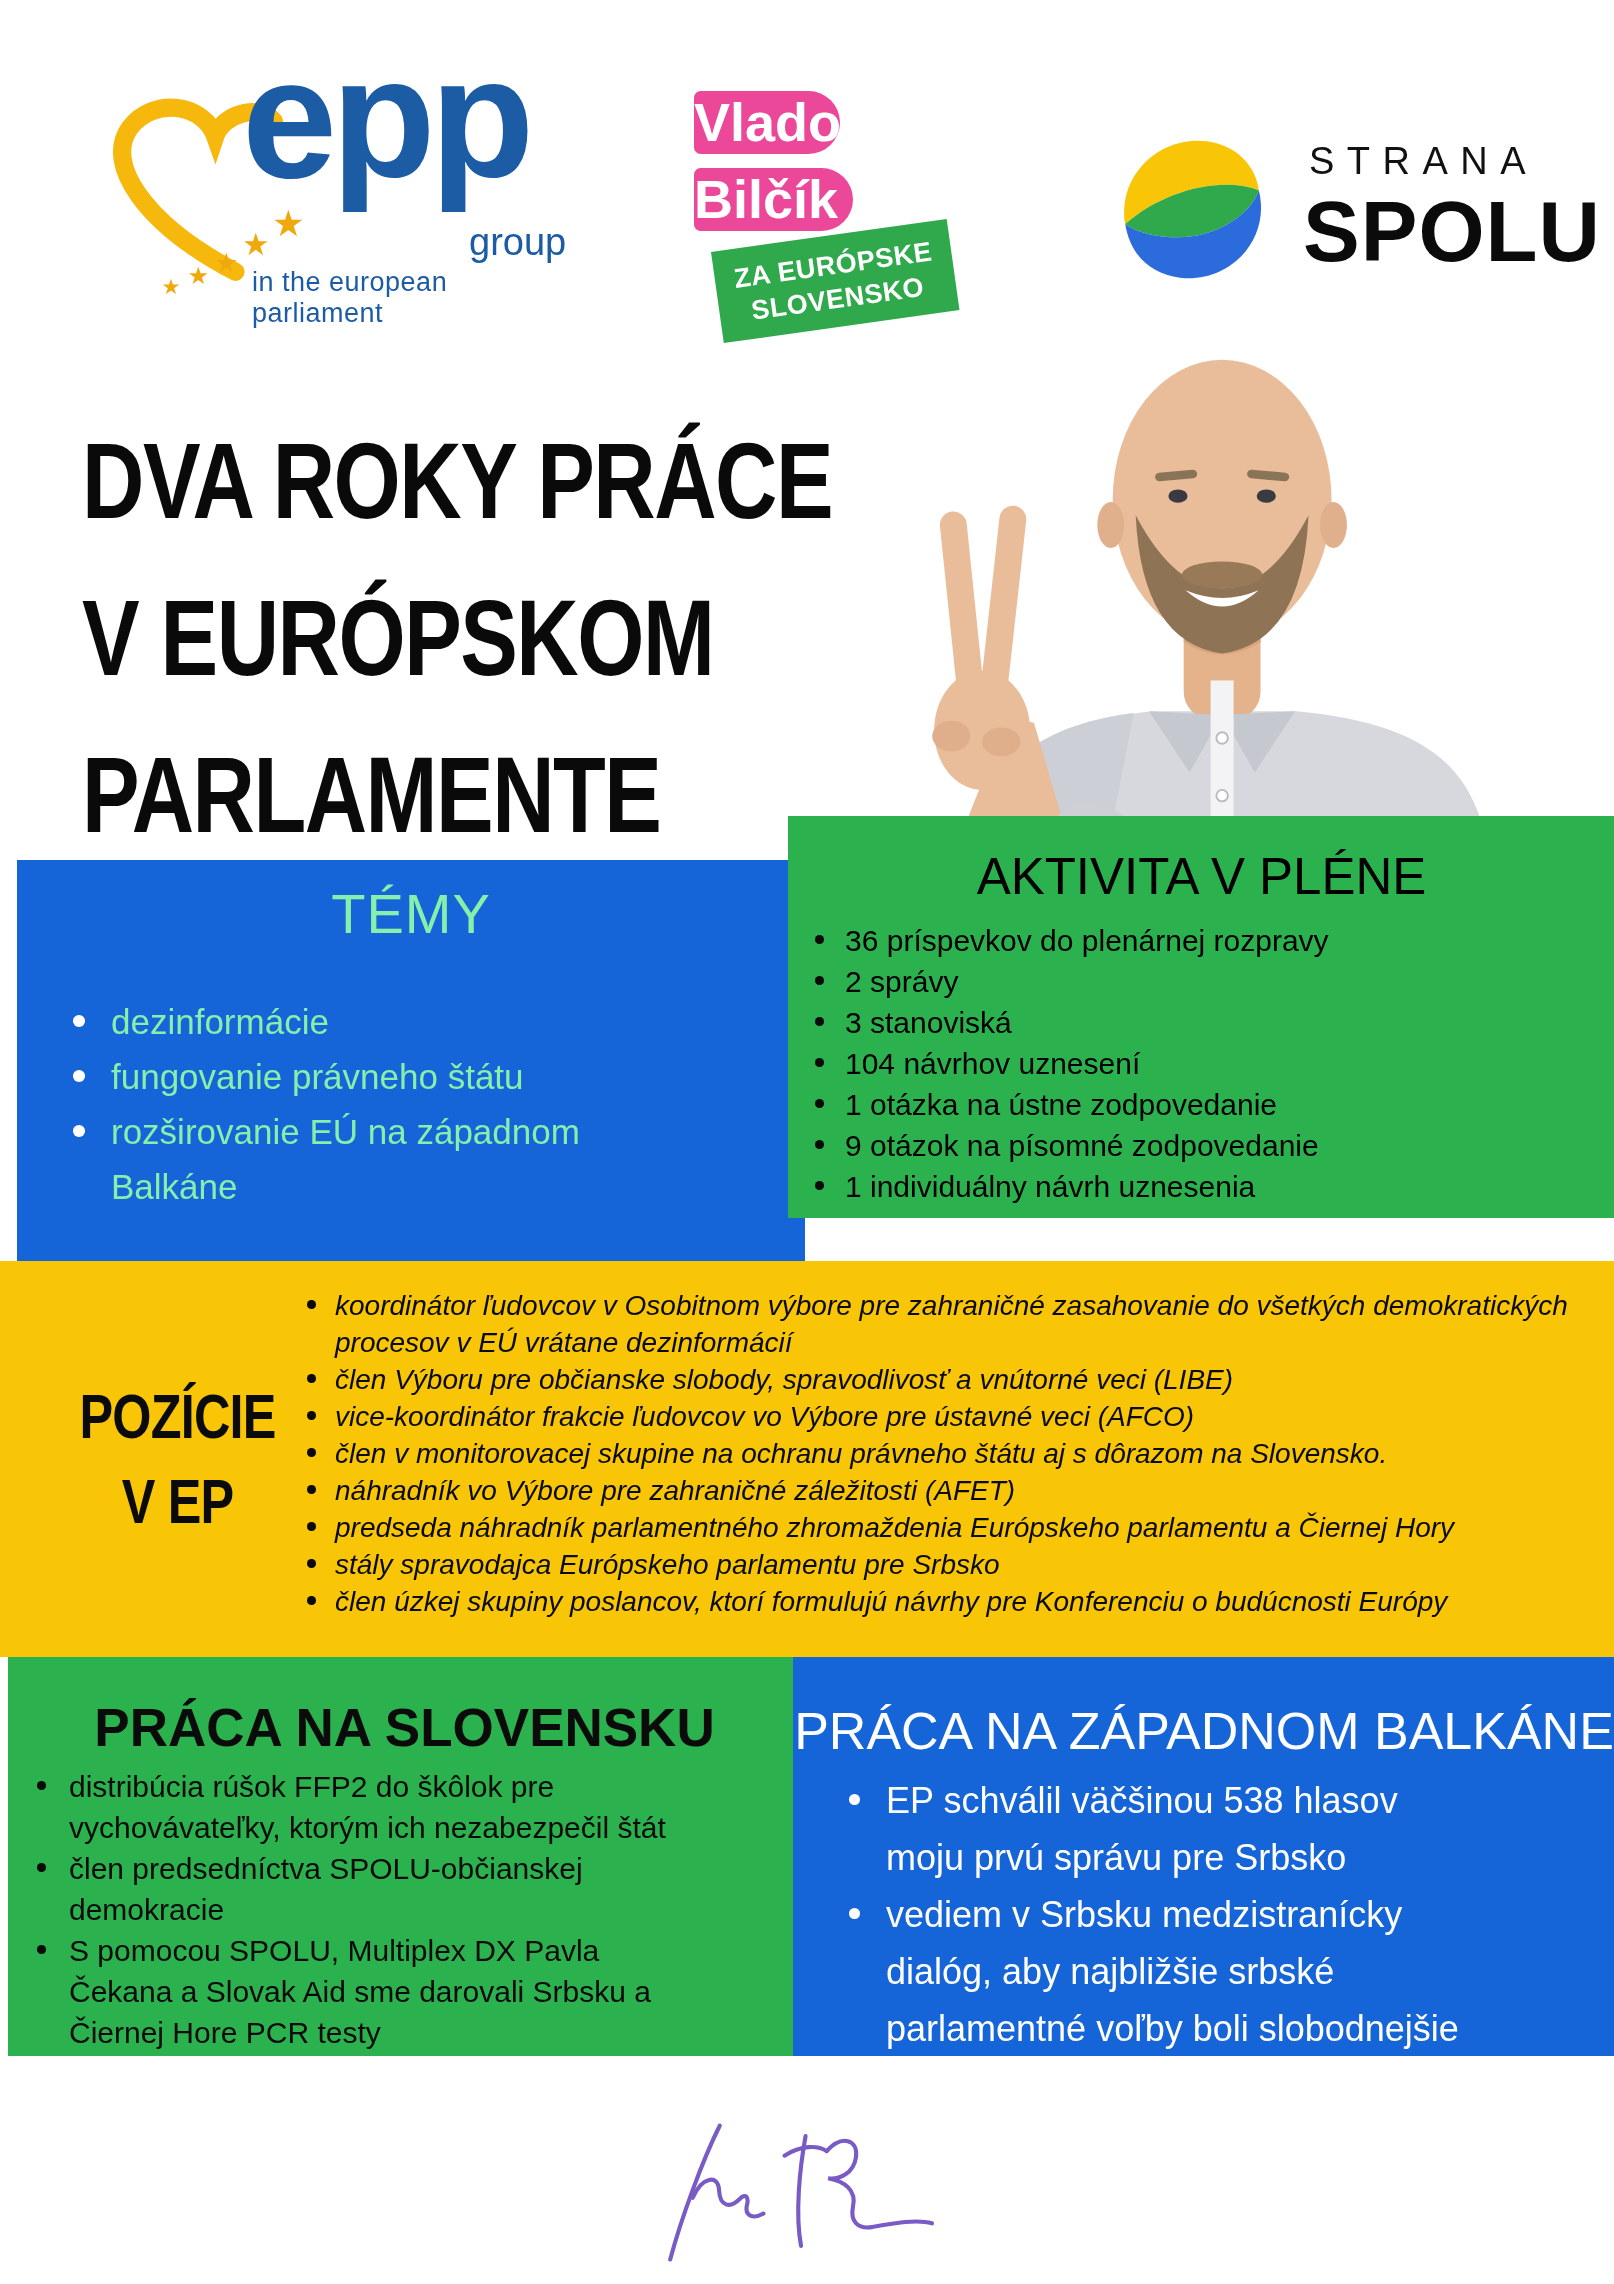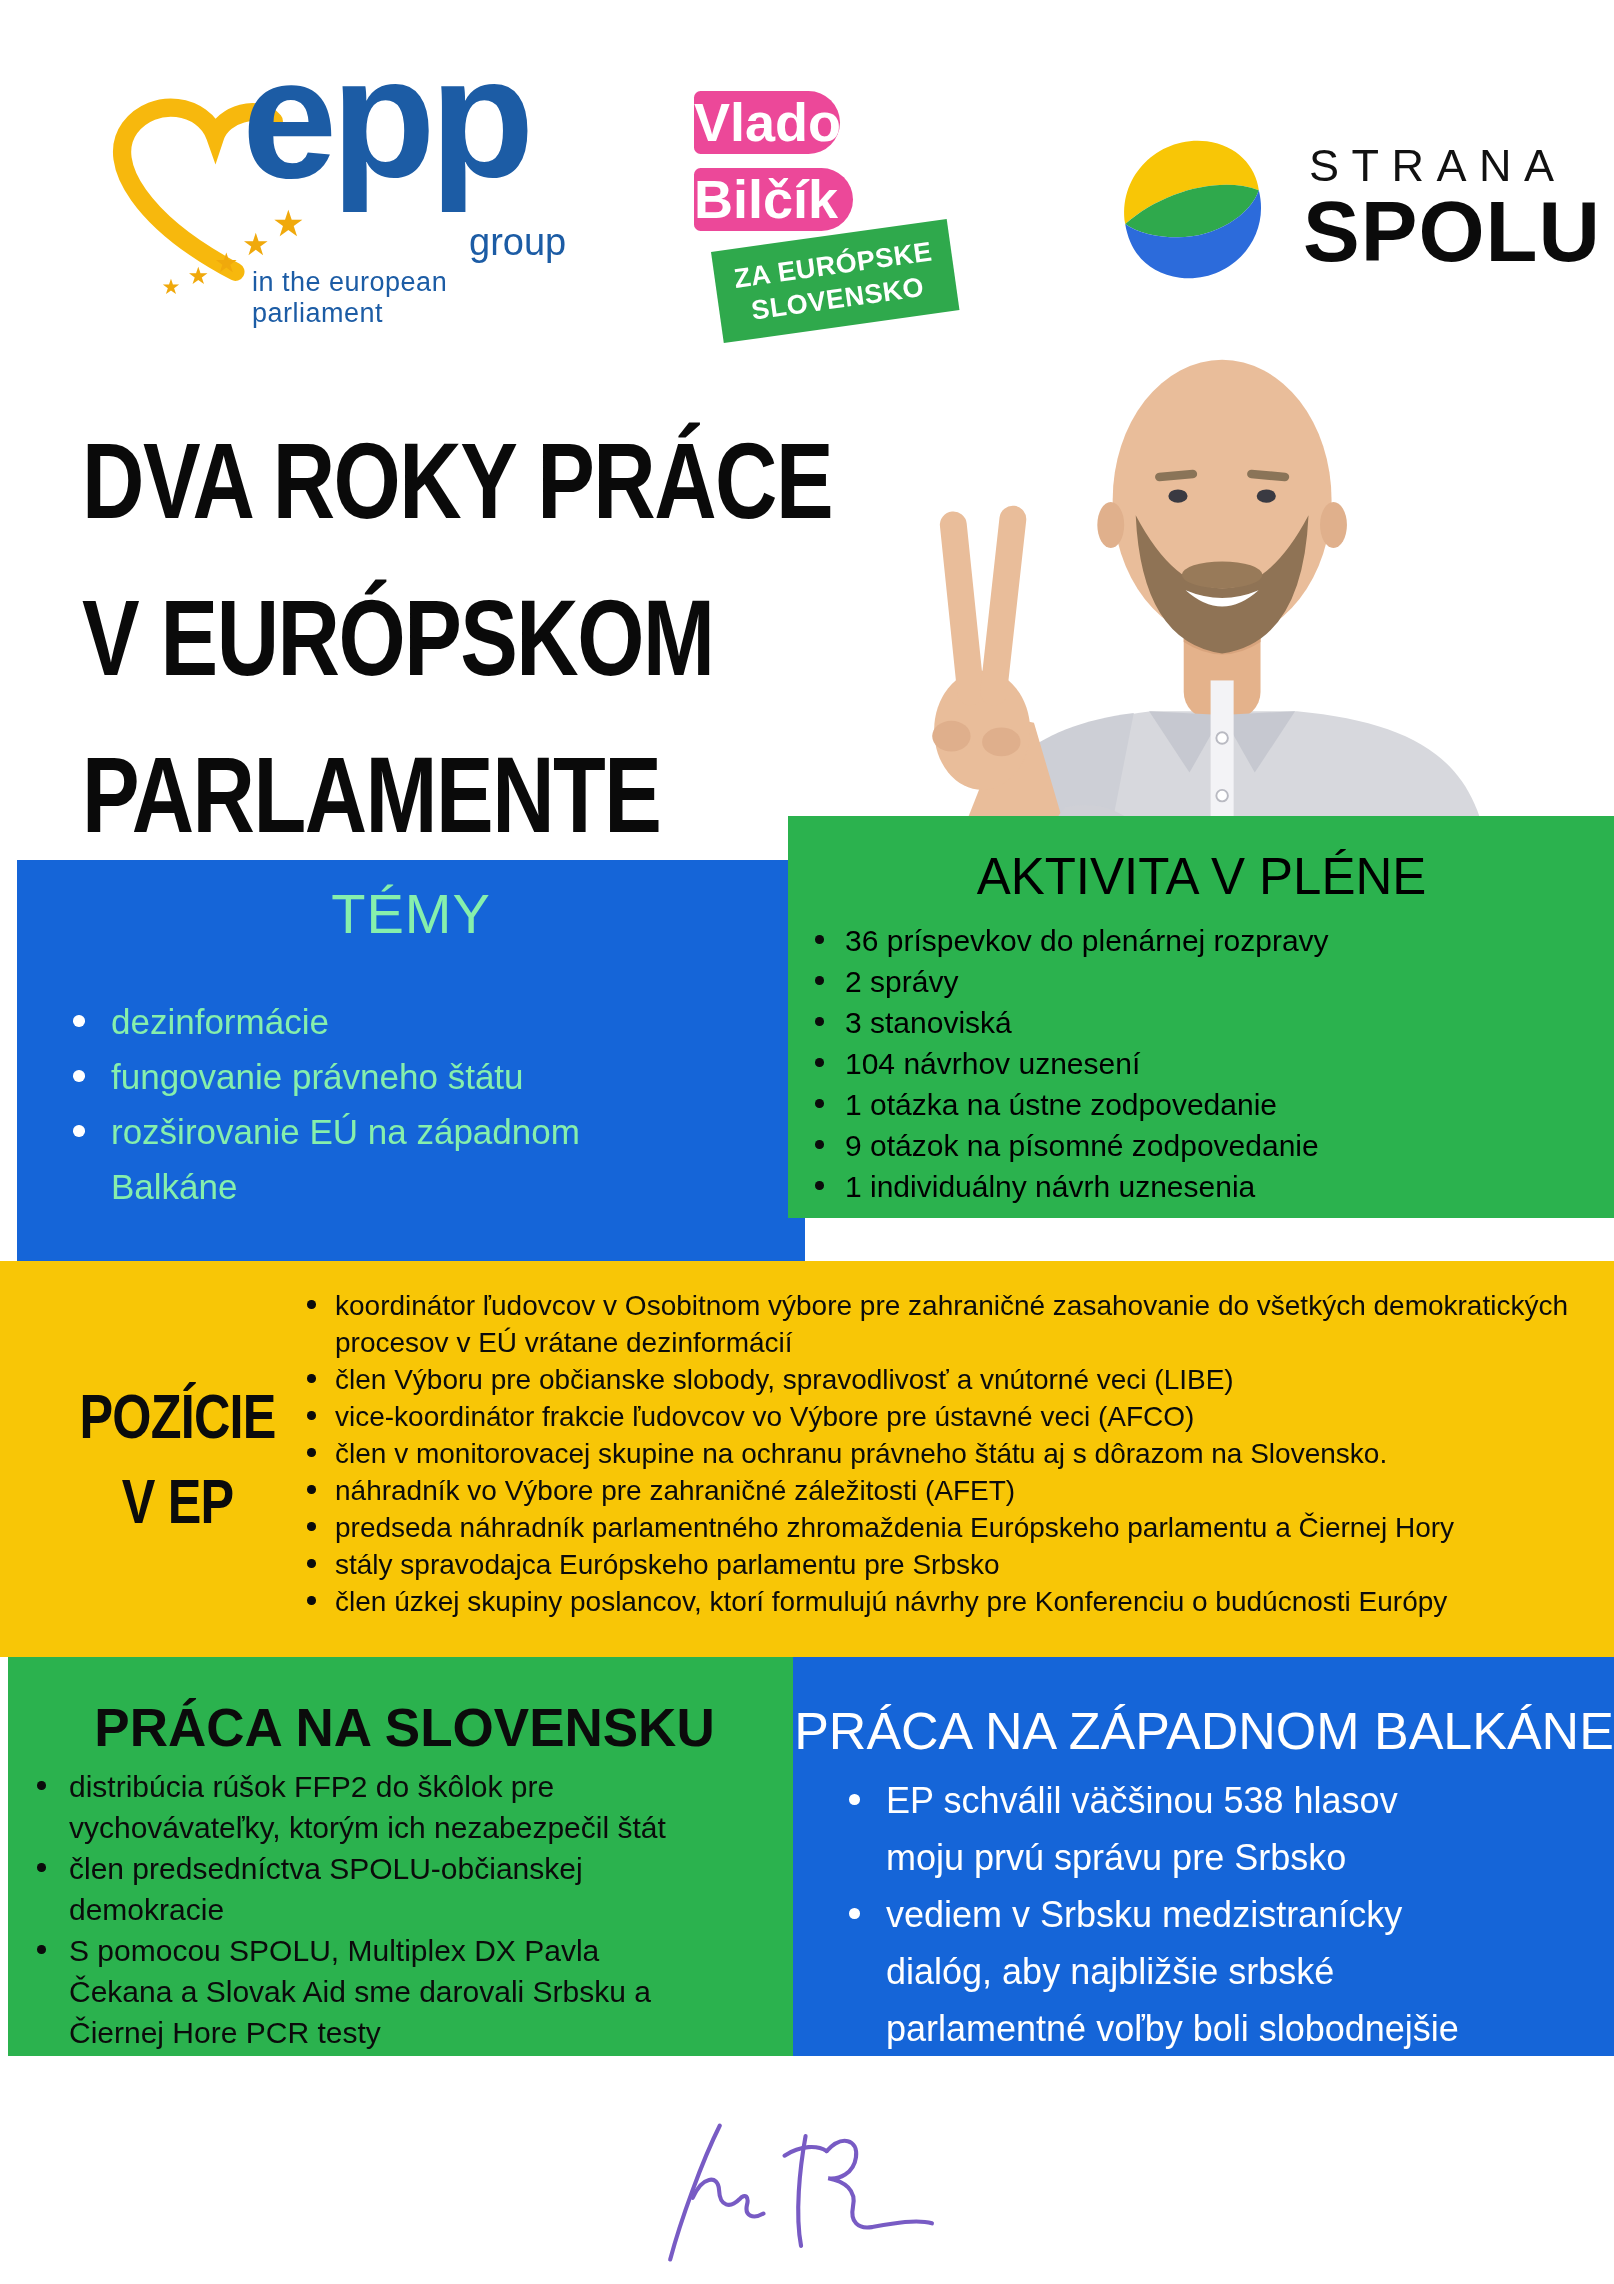--- a/index.html
+++ b/index.html
@@ -15,21 +15,21 @@
   .epp-tagline{position:absolute;left:175px;top:192px;font-size:27px;color:#1C5CA5;letter-spacing:0.5px;}
   .bilcik{position:absolute;left:694px;top:91px;width:288px;height:259px;}
   .bilcik .pill{background:#ec4899;color:#fff;font-weight:700;position:absolute;
     height:63px;border-radius:7.7px 37px 37px 7.7px;line-height:63px;font-size:54px;}
   .pill1{left:0;top:0;width:146px;}
   .pill2{left:0;top:77px;width:159px;}
   .ribbon{position:absolute;left:17.3px;top:161px;width:238px;height:92px;background:#2FA94C;
     transform:rotate(-8deg);transform-origin:left top;color:#fff;font-weight:700;
     font-size:27px;line-height:34px;text-align:center;padding-top:12.5px;box-sizing:border-box;letter-spacing:0.5px;}
   .spolu{position:absolute;left:1103px;top:123px;width:480px;height:178px;}
-  .spolu-strana{position:absolute;left:206px;top:17.3px;font-size:45px;letter-spacing:12.5px;color:#111;text-align:center;}
+  .spolu-strana{position:absolute;left:206px;top:17.3px;font-size:38px;letter-spacing:12.5px;color:#111;text-align:center;}
   .spolu-spolu{position:absolute;left:200px;top:60px;font-size:85px;font-weight:800;letter-spacing:1px;color:#0b0b0b;}
   
   .title{position:absolute;left:82px;top:402px;width:865px;}
   .title .line{display:block;white-space:nowrap;font-weight:700;font-size:108px;
     color:#0a0a0a;letter-spacing:-1.9px;transform:scaleX(0.8);transform-origin:left top;height:157px;line-height:157px;}
   
   .photo{position:absolute;left:913px;top:354px;width:624px;height:506px;}
   
   .sec{position:absolute;box-sizing:border-box;}
   .sec h2{margin:0;text-align:center;font-weight:400;}
@@ -44,21 +44,21 @@
   .sec-aktivita{left:788px;top:816px;width:827px;height:402px;background:#2BB24E;color:#000000;}
   .sec-aktivita h2{padding-top:31px;font-size:51px;}
   .sec-aktivita ul{left:27px;top:104px;width:778px;}
   .sec-aktivita li{font-size:30px;line-height:41px;padding-left:30px;}
   .sec-aktivita li:before{width:8.6px;height:8.6px;top:15.4px;background:#0b0b0b;}
   .sec-pozicie{left:0;top:1261px;width:1615px;height:396px;background:#F8C606;color:#0b0b0b;}
   .pozicie-title{position:absolute;left:48px;top:113px;width:259px;text-align:center;}
   .pozicie-title .tl{display:block;font-weight:700;font-size:63px;line-height:85px;
     letter-spacing:-1px;transform:scaleX(0.8);transform-origin:center top;}
   .sec-pozicie ul{left:307px;top:26px;width:1283px;}
-  .sec-pozicie li{font-size:28px;line-height:37px;padding-left:28px;}
+  .sec-pozicie li{font-size:28px;line-height:37px;padding-left:28px;font-style:italic;}
   .sec-pozicie li:before{width:8.6px;height:8.6px;top:13.4px;background:#0b0b0b;}
   .sec-slovensko{left:8px;top:1657px;width:793px;height:399px;background:#2BB24E;color:#0b0b0b;}
   .sec-slovensko h2{padding-top:40px;font-size:53px;font-weight:700;}
   .sec-slovensko ul{left:29px;top:109px;width:661px;}
   .sec-slovensko li{font-size:30px;line-height:41px;padding-left:32px;}
   .sec-slovensko li:before{width:8.6px;height:8.6px;top:15.4px;background:#0b0b0b;}
   .sec-balkan{left:793px;top:1657px;width:822px;height:399px;background:#1565D8;color:#fff;}
   .sec-balkan h2{padding-top:44px;font-size:52px;}
   .sec-balkan ul{left:56px;top:115px;width:634px;}
   .sec-balkan li{font-size:36px;line-height:57px;padding-left:37px;}

